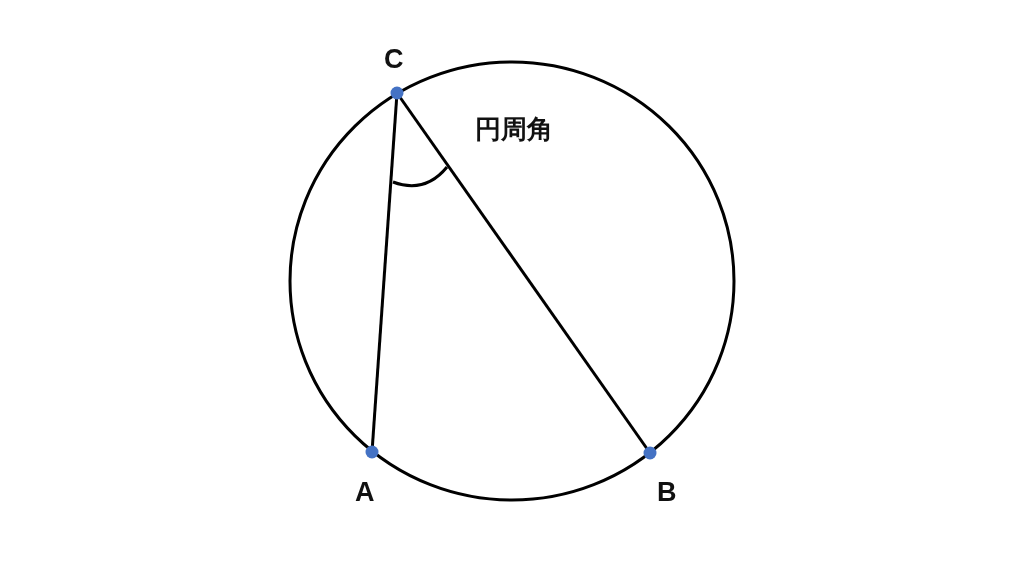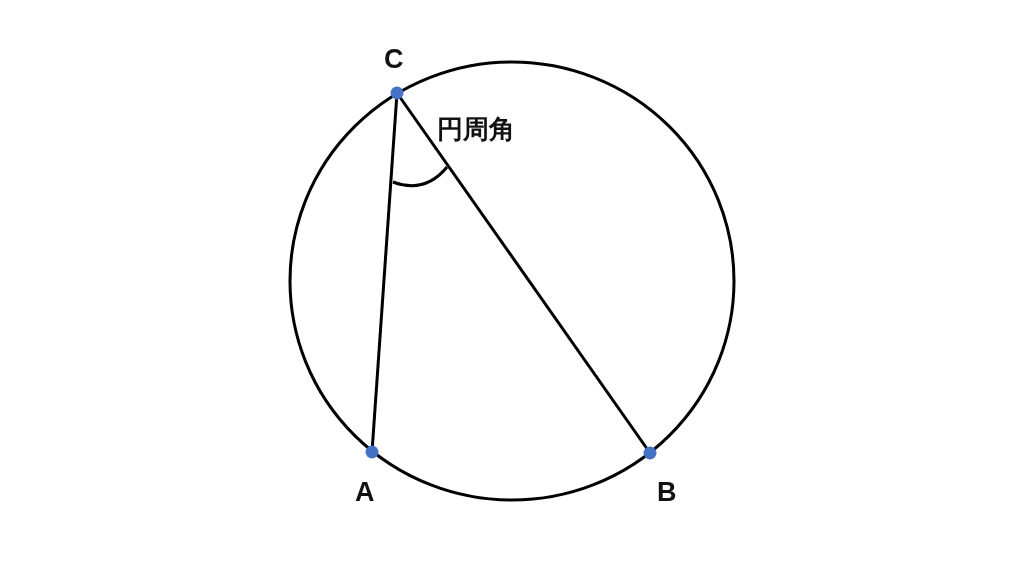--- a/index.html
+++ b/index.html
@@ -32,13 +32,13 @@
   <line x1="397" y1="93" x2="650" y2="453" stroke="#000000" stroke-width="3"></line>
   <path d="M 393 182 Q 425 194 447 167" fill="none" stroke="#000000" stroke-width="3"></path>
   <circle cx="397" cy="93" r="6.5" fill="#4472c4"></circle>
   <circle cx="372" cy="452" r="6.5" fill="#4472c4"></circle>
   <circle cx="650" cy="453" r="6.5" fill="#4472c4"></circle>
 </svg>
 
 <div class="pt-label" style="left:384px; top:46px;">C</div>
 <div class="pt-label" style="left:355px; top:479px;">A</div>
 <div class="pt-label" style="left:657px; top:479px;">B</div>
-<div class="angle-label" style="left:437px; top:116px;text-align:center;">円周角</div>
+<div class="angle-label" style="left:475px; top:116px;text-align:center;">円周角</div>
 
 </body></html>

